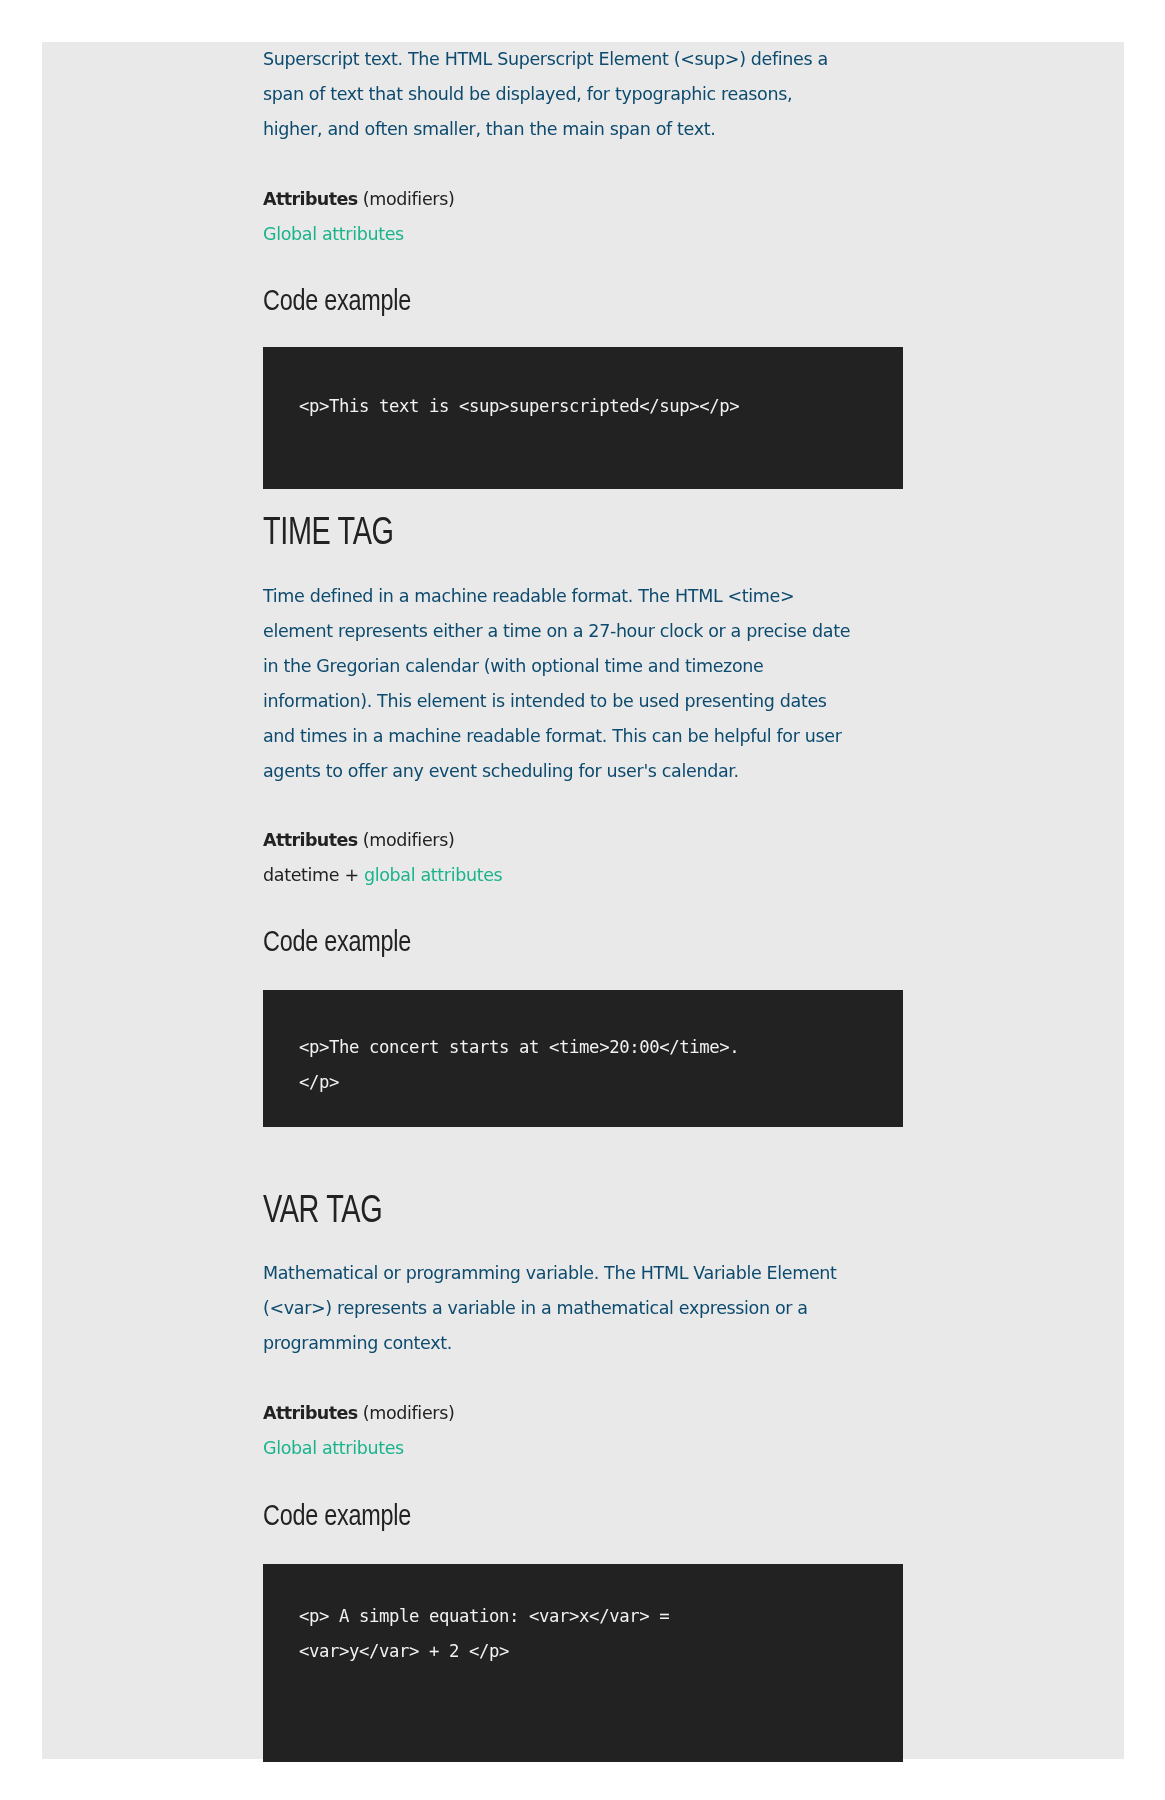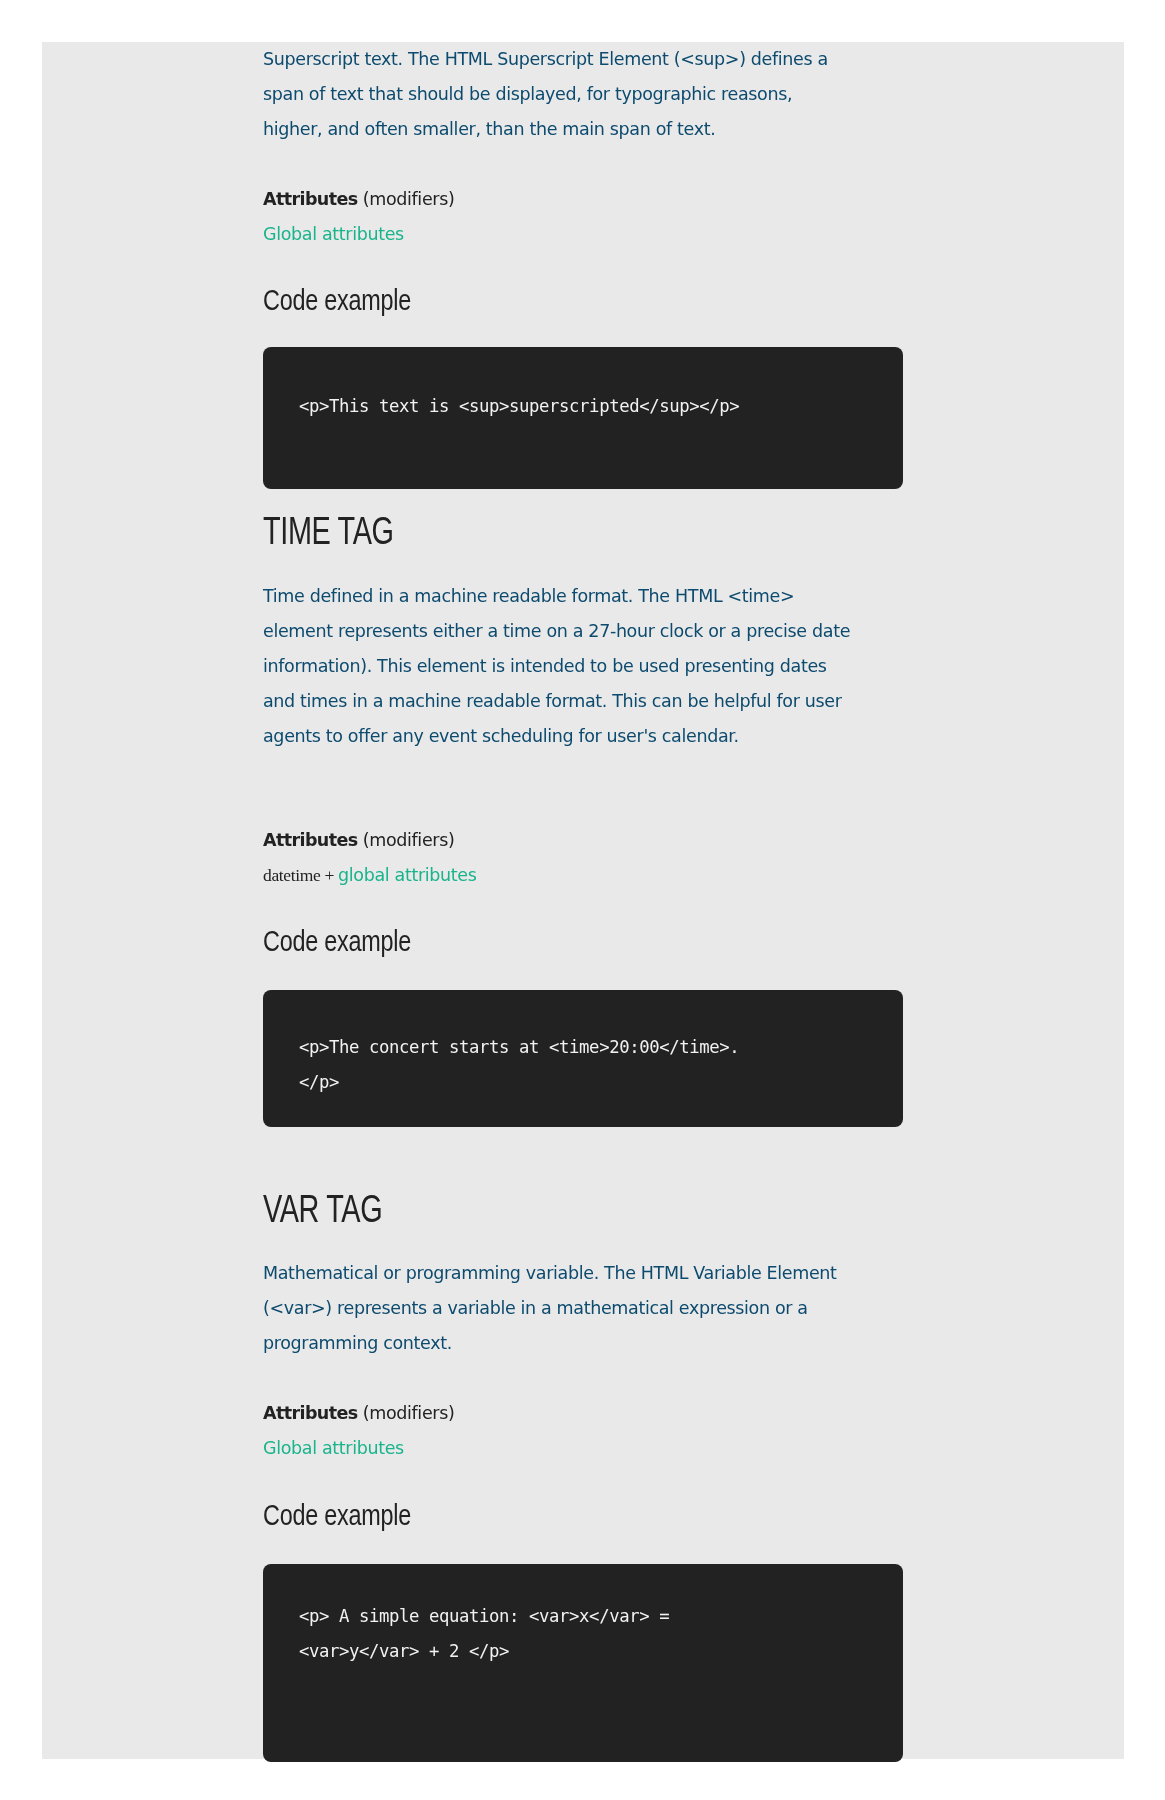--- a/index.html
+++ b/index.html
@@ -25,21 +25,21 @@
     transform: scaleX(0.78); transform-origin: left center; white-space: nowrap;
     line-height: 36px; margin: 0; font-weight: normal; letter-spacing: -0.3px;
   }
   .h-tag {
     font-family: "Liberation Sans", sans-serif; font-size: 39px; color: #222222;
     transform: scaleX(0.74); transform-origin: left center; white-space: nowrap;
     line-height: 44px; margin: 0; font-weight: normal; letter-spacing: -0.5px;
   }
   .code {
     position: absolute; left: 263px; width: 640px; background: #222222;
-    box-sizing: border-box; padding: 15px 36px; border-radius: 8px;
+    box-sizing: border-box; padding: 15px 36px;
   }
   .code pre {
     margin: 0; font-family: "DejaVu Sans Mono", monospace; font-size: 17.3px;
     line-height: 35px; color: #f2f2f2; white-space: pre; letter-spacing: -0.4px;
   }
 </style>
 </head>
 <body>
 
 <div class="panel"></div>
@@ -65,30 +65,31 @@
   <pre>&lt;p&gt;This text is &lt;sup&gt;superscripted&lt;/sup&gt;&lt;/p&gt;</pre>
 </div>
 
 <div class="col" style="top:509px;">
   <h2 class="h-tag">TIME TAG</h2>
 </div>
 
 <div class="col" style="top:579px;">
   <p class="para">Time defined in a machine readable format. The HTML &lt;time&gt;</p>
   <p class="para">element represents either a time on a 27-hour clock or a precise date</p>
+  <p class="para">in the Gregorian calendar (with optional time and timezone</p>
   <p class="para">information). This element is intended to be used presenting dates</p>
   <p class="para">and times in a machine readable format. This can be helpful for user</p>
   <p class="para">agents to offer any event scheduling for user's calendar.</p>
 </div>
 
 <div class="col attr-line" style="top:823px;">
   <b>Attributes</b><span> (modifiers)</span>
 </div>
 <div class="col attr-line" style="top:858px;">
-  <span style="white-space:pre;font-family:Liberation Serif, serif;">datetime + </span><a class="link">global attributes</a>
+  <span style="white-space:pre;">datetime + </span><a class="link">global attributes</a>
 </div>
 
 <div class="col" style="top:923px;">
   <h3 class="h-code">Code example</h3>
 </div>
 
 <div class="code" style="top:990px; height:137px; padding-top:40px;">
   <pre>&lt;p&gt;The concert starts at &lt;time&gt;20:00&lt;/time&gt;.</pre>
   <pre>&lt;/p&gt;</pre>
 </div>

